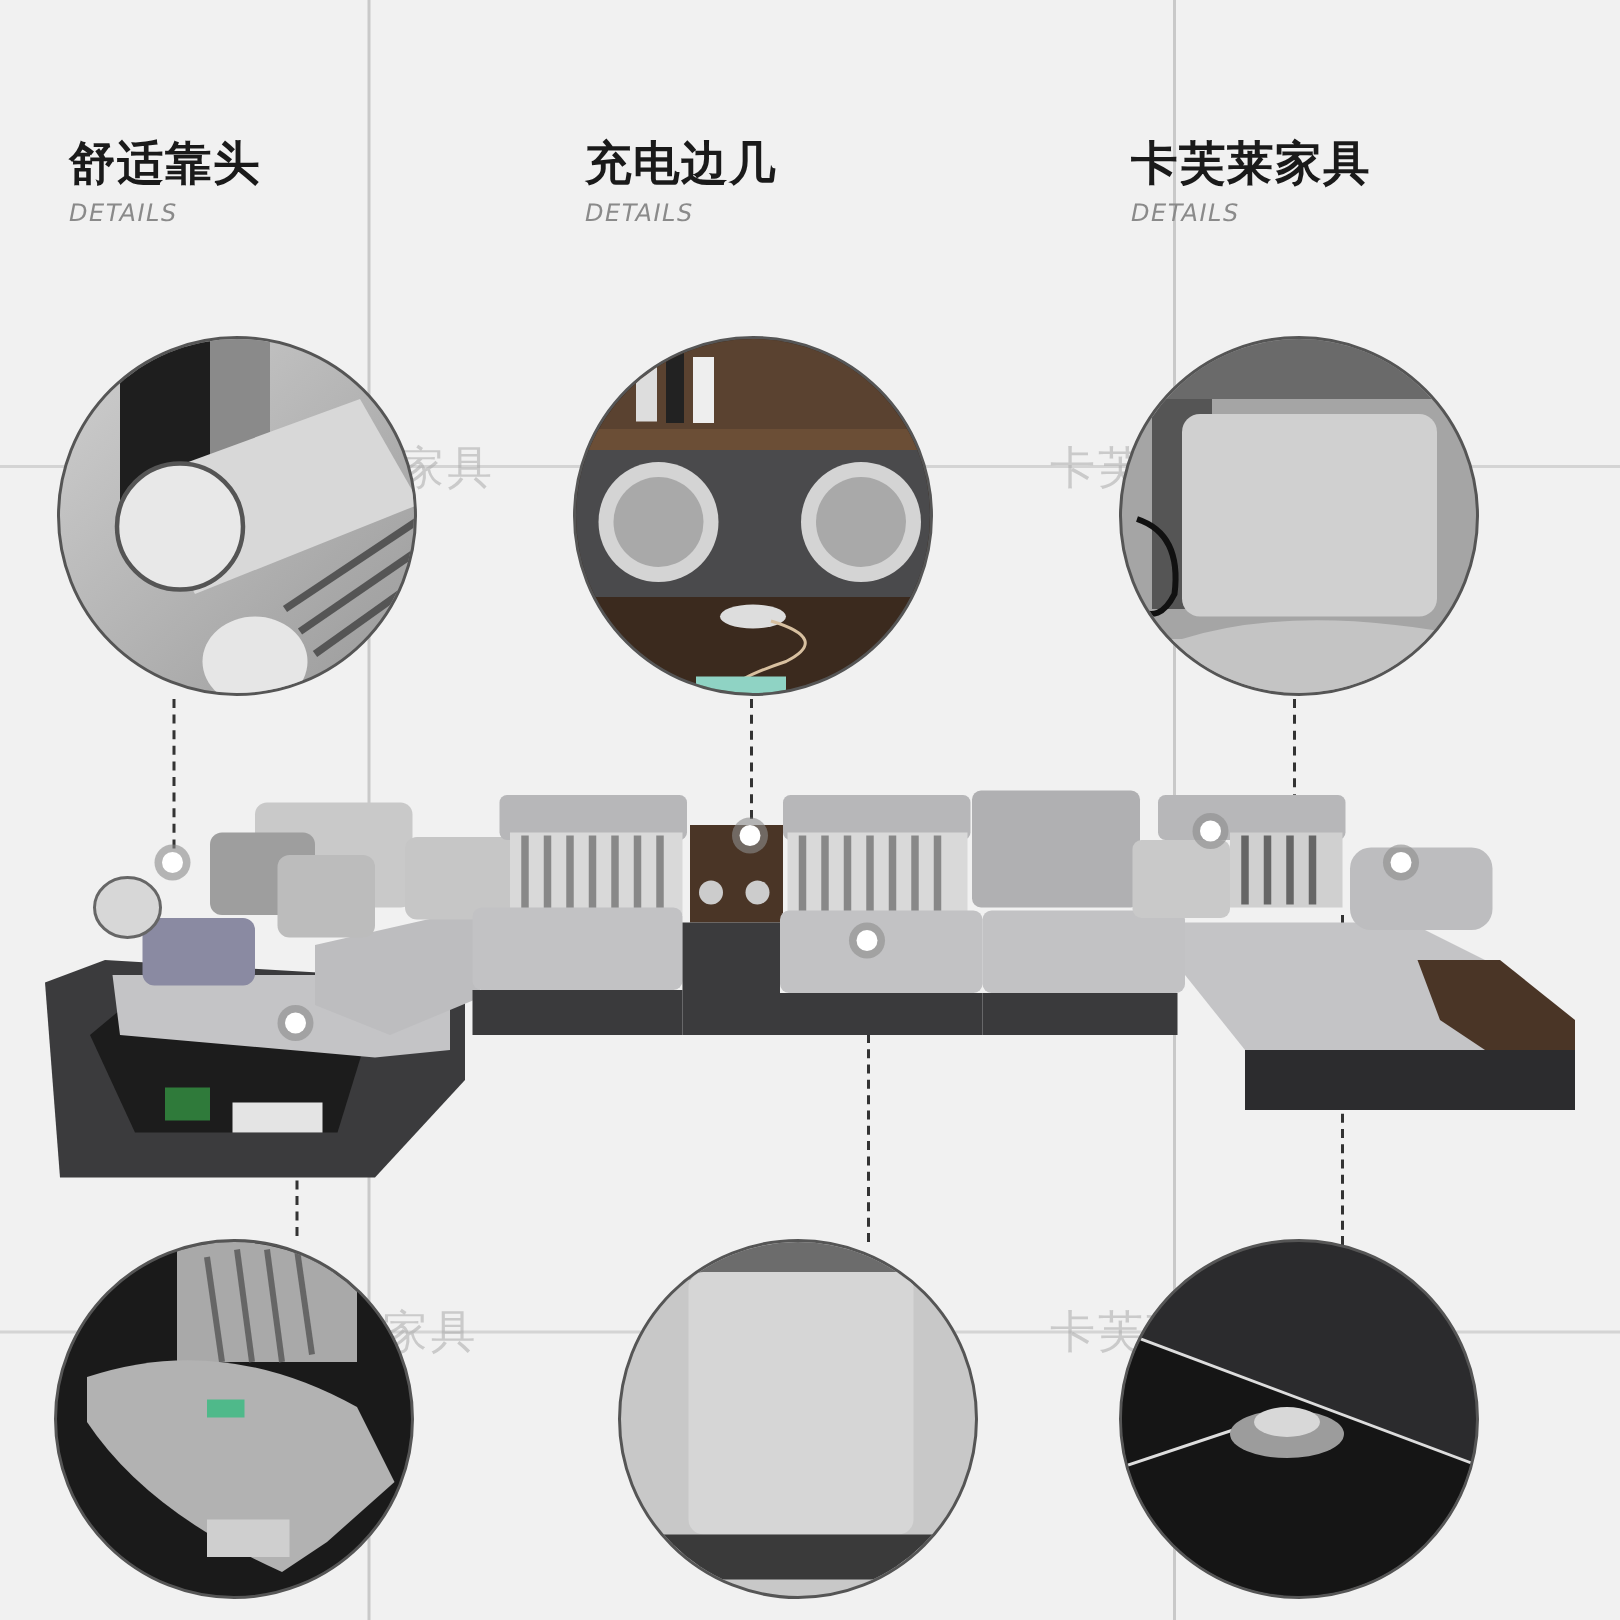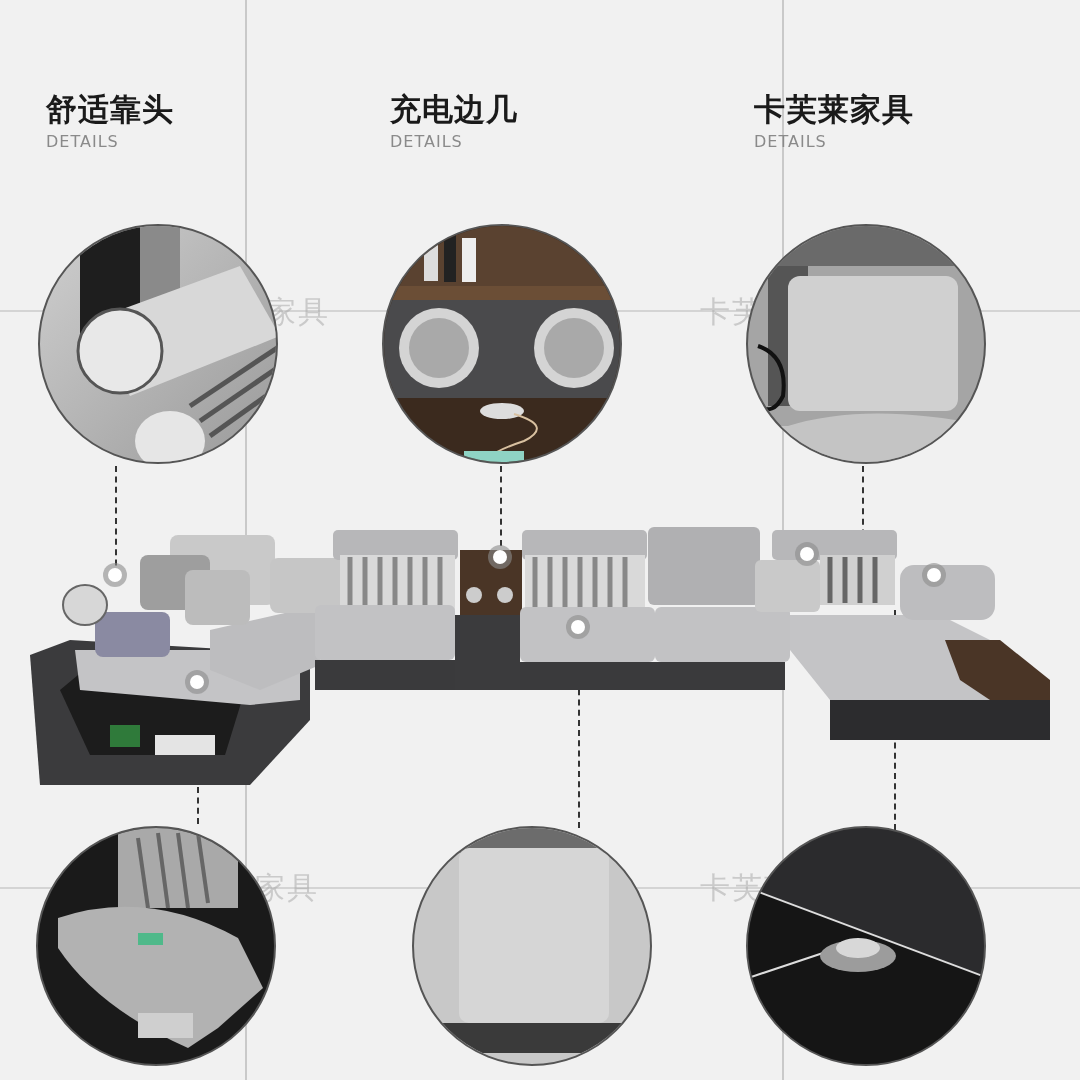--- a/index.html
+++ b/index.html
@@ -3,21 +3,21 @@
 <meta charset="utf-8">
 <style>
   html, body { margin:0; padding:0; }
   body { width:1080px; height:1080px; background:#f1f1f1; position:relative; overflow:hidden;
          font-family:"DejaVu Sans", sans-serif; }
   .vline { position:absolute; top:0; width:2px; height:1080px; background:#c9c9c9; }
   .hline { position:absolute; left:0; width:1080px; height:2px; background:#d4d4d4; }
   .watermark { position:absolute; font-size:30px; color:rgba(170,170,170,0.55); letter-spacing:2px; }
   .feature { position:absolute; width:220px; text-align:left; }
   .feature .t { font-size:31px; color:#1a1a1a; line-height:42px; font-weight:bold; letter-spacing:1px; }
-  .feature .d { font-size:16px; color:#8a8a8a; letter-spacing:1px; margin-top:2px; }
+  .feature .d { font-size:16px; color:#8a8a8a; letter-spacing:1px; margin-top:2px;font-style:italic; }
   .circle { position:absolute; border-radius:50%; overflow:hidden; border:2px solid #555; box-sizing:border-box; }
   .dash { position:absolute; width:0; border-left:2px dashed #333; }
   .dot { position:absolute; width:14px; height:14px; border-radius:50%; background:#fff;
          box-shadow:0 0 0 5px rgba(140,140,140,0.6); }
 </style>
 </head>
 <body>
 
 <div class="vline" style="left:245px;"></div>
 <div class="vline" style="left:782px;"></div>

